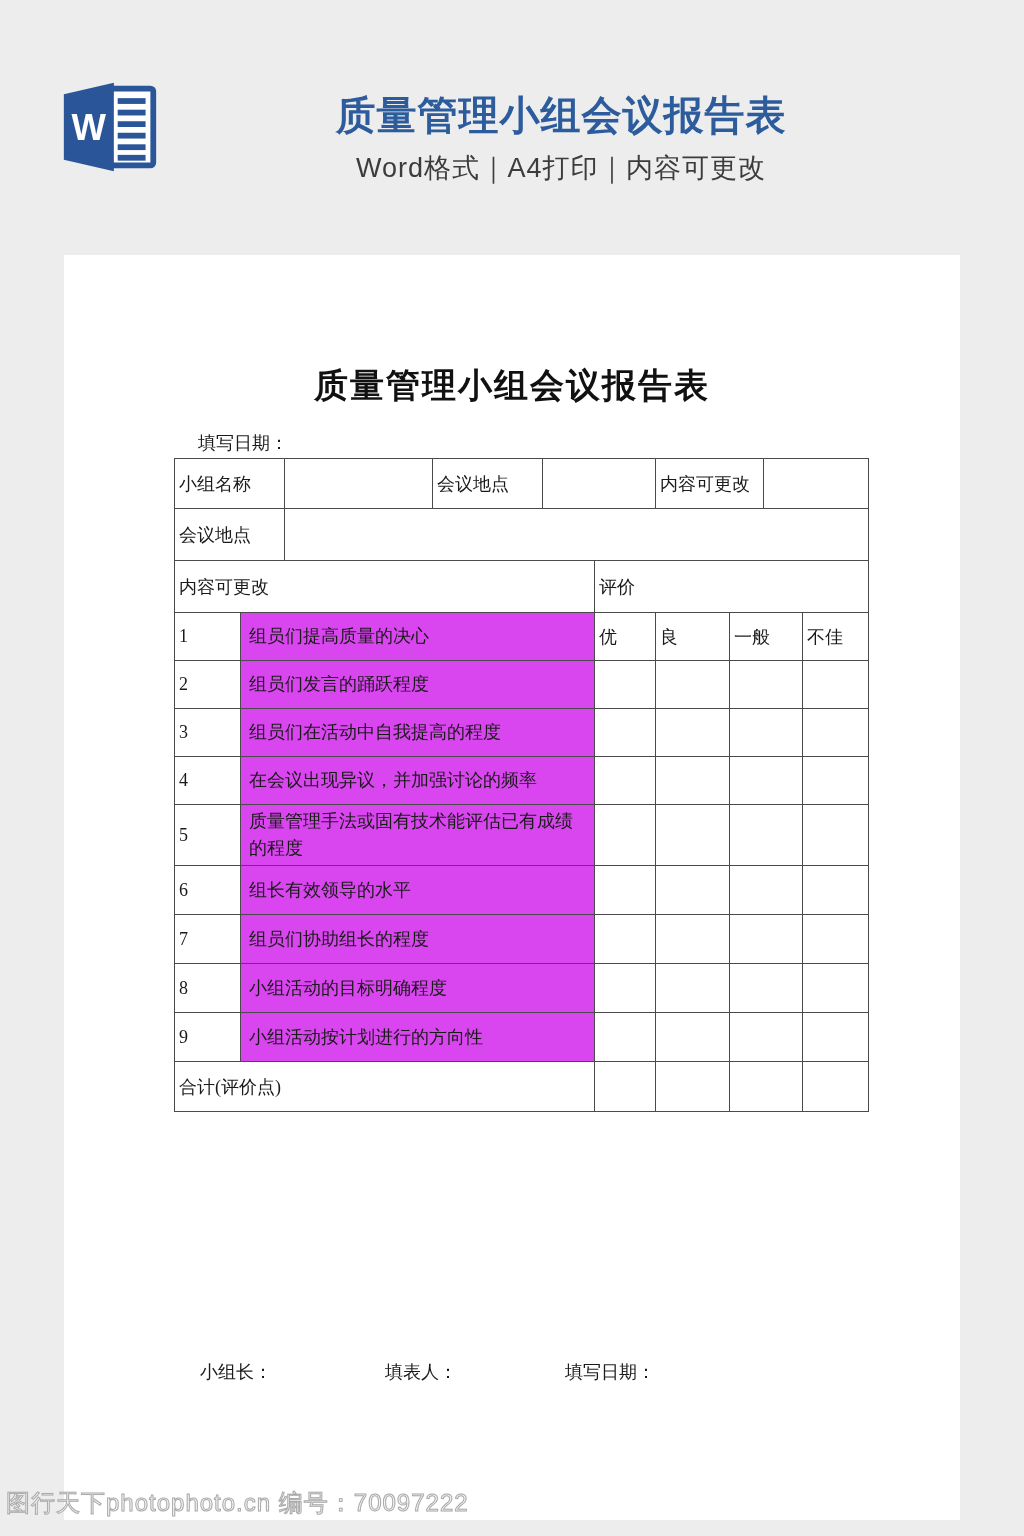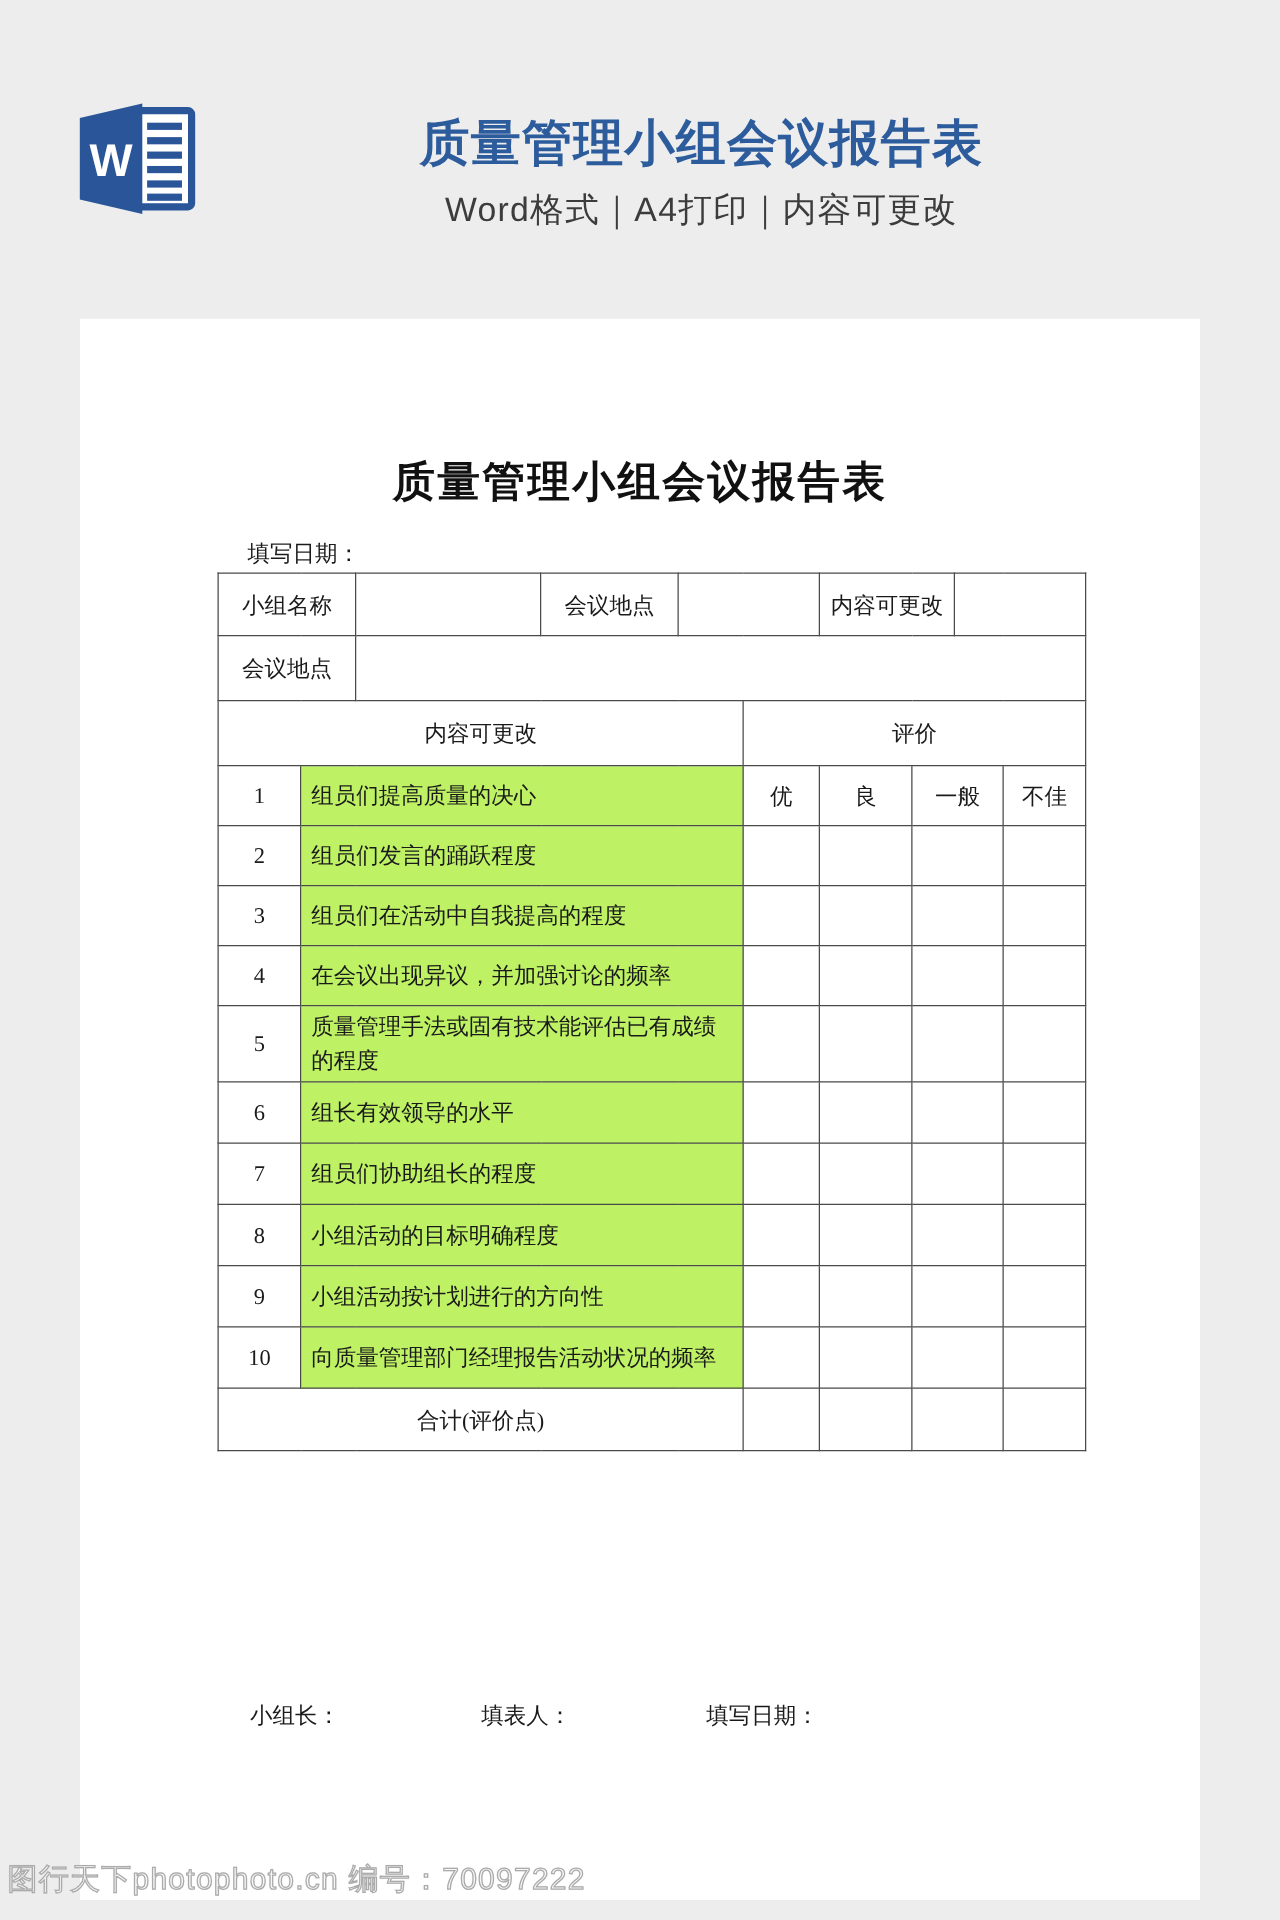--- a/index.html
+++ b/index.html
@@ -38,22 +38,22 @@
     letter-spacing:2px; color:#111;
   }
   .fill-date { position:absolute; left:134px; top:176px; font-size:18px; }
 
   table.report {
     position:absolute; left:110px; top:203px;
     border-collapse:collapse; table-layout:fixed; width:694px;
     color:#1a1a1a;
   }
   td { border:1px solid #4a4a4a; font-size:18px; padding:2px 4px; vertical-align:middle; }
-  td.c { text-align:center; }
-  td.desc { background:#bef264; padding:3px 8px; line-height:27px;margin-top:46px; }
+  td.c { }
+  td.desc { background:#d946ef; padding:3px 8px; line-height:27px;margin-top:46px; }
   td.lines { text-align:center; line-height:29px; }
   .sig-row { position:absolute; left:0; top:1105px; width:100%; height:30px; font-size:18px;text-align:center; }
   .sig-row span { position:absolute; top:0; }
   .sig-leader  { left:136px; }
   .sig-filler  { left:321px; }
   .sig-manager { left:501px; }
 
   
   .watermark {
     position:absolute; left:6px; top:1487px;
@@ -200,28 +200,20 @@
 
     <tr style="height:49px">
       <td class="c">9</td>
       <td colspan="5" class="desc">小组活动按计划进行的方向性</td>
       <td></td>
       <td></td>
       <td colspan="2"></td>
       <td></td>
     </tr>
 
-    <tr style="height:49px">
-      <td class="c">10</td>
-      <td colspan="5" class="desc">向质量管理部门经理报告活动状况的频率</td>
-      <td></td>
-      <td></td>
-      <td colspan="2"></td>
-      <td></td>
-    </tr>
 
     <tr style="height:50px">
       <td colspan="6" class="c">合计(评价点)</td>
       <td></td>
       <td></td>
       <td colspan="2"></td>
       <td></td>
     </tr>
 
 

